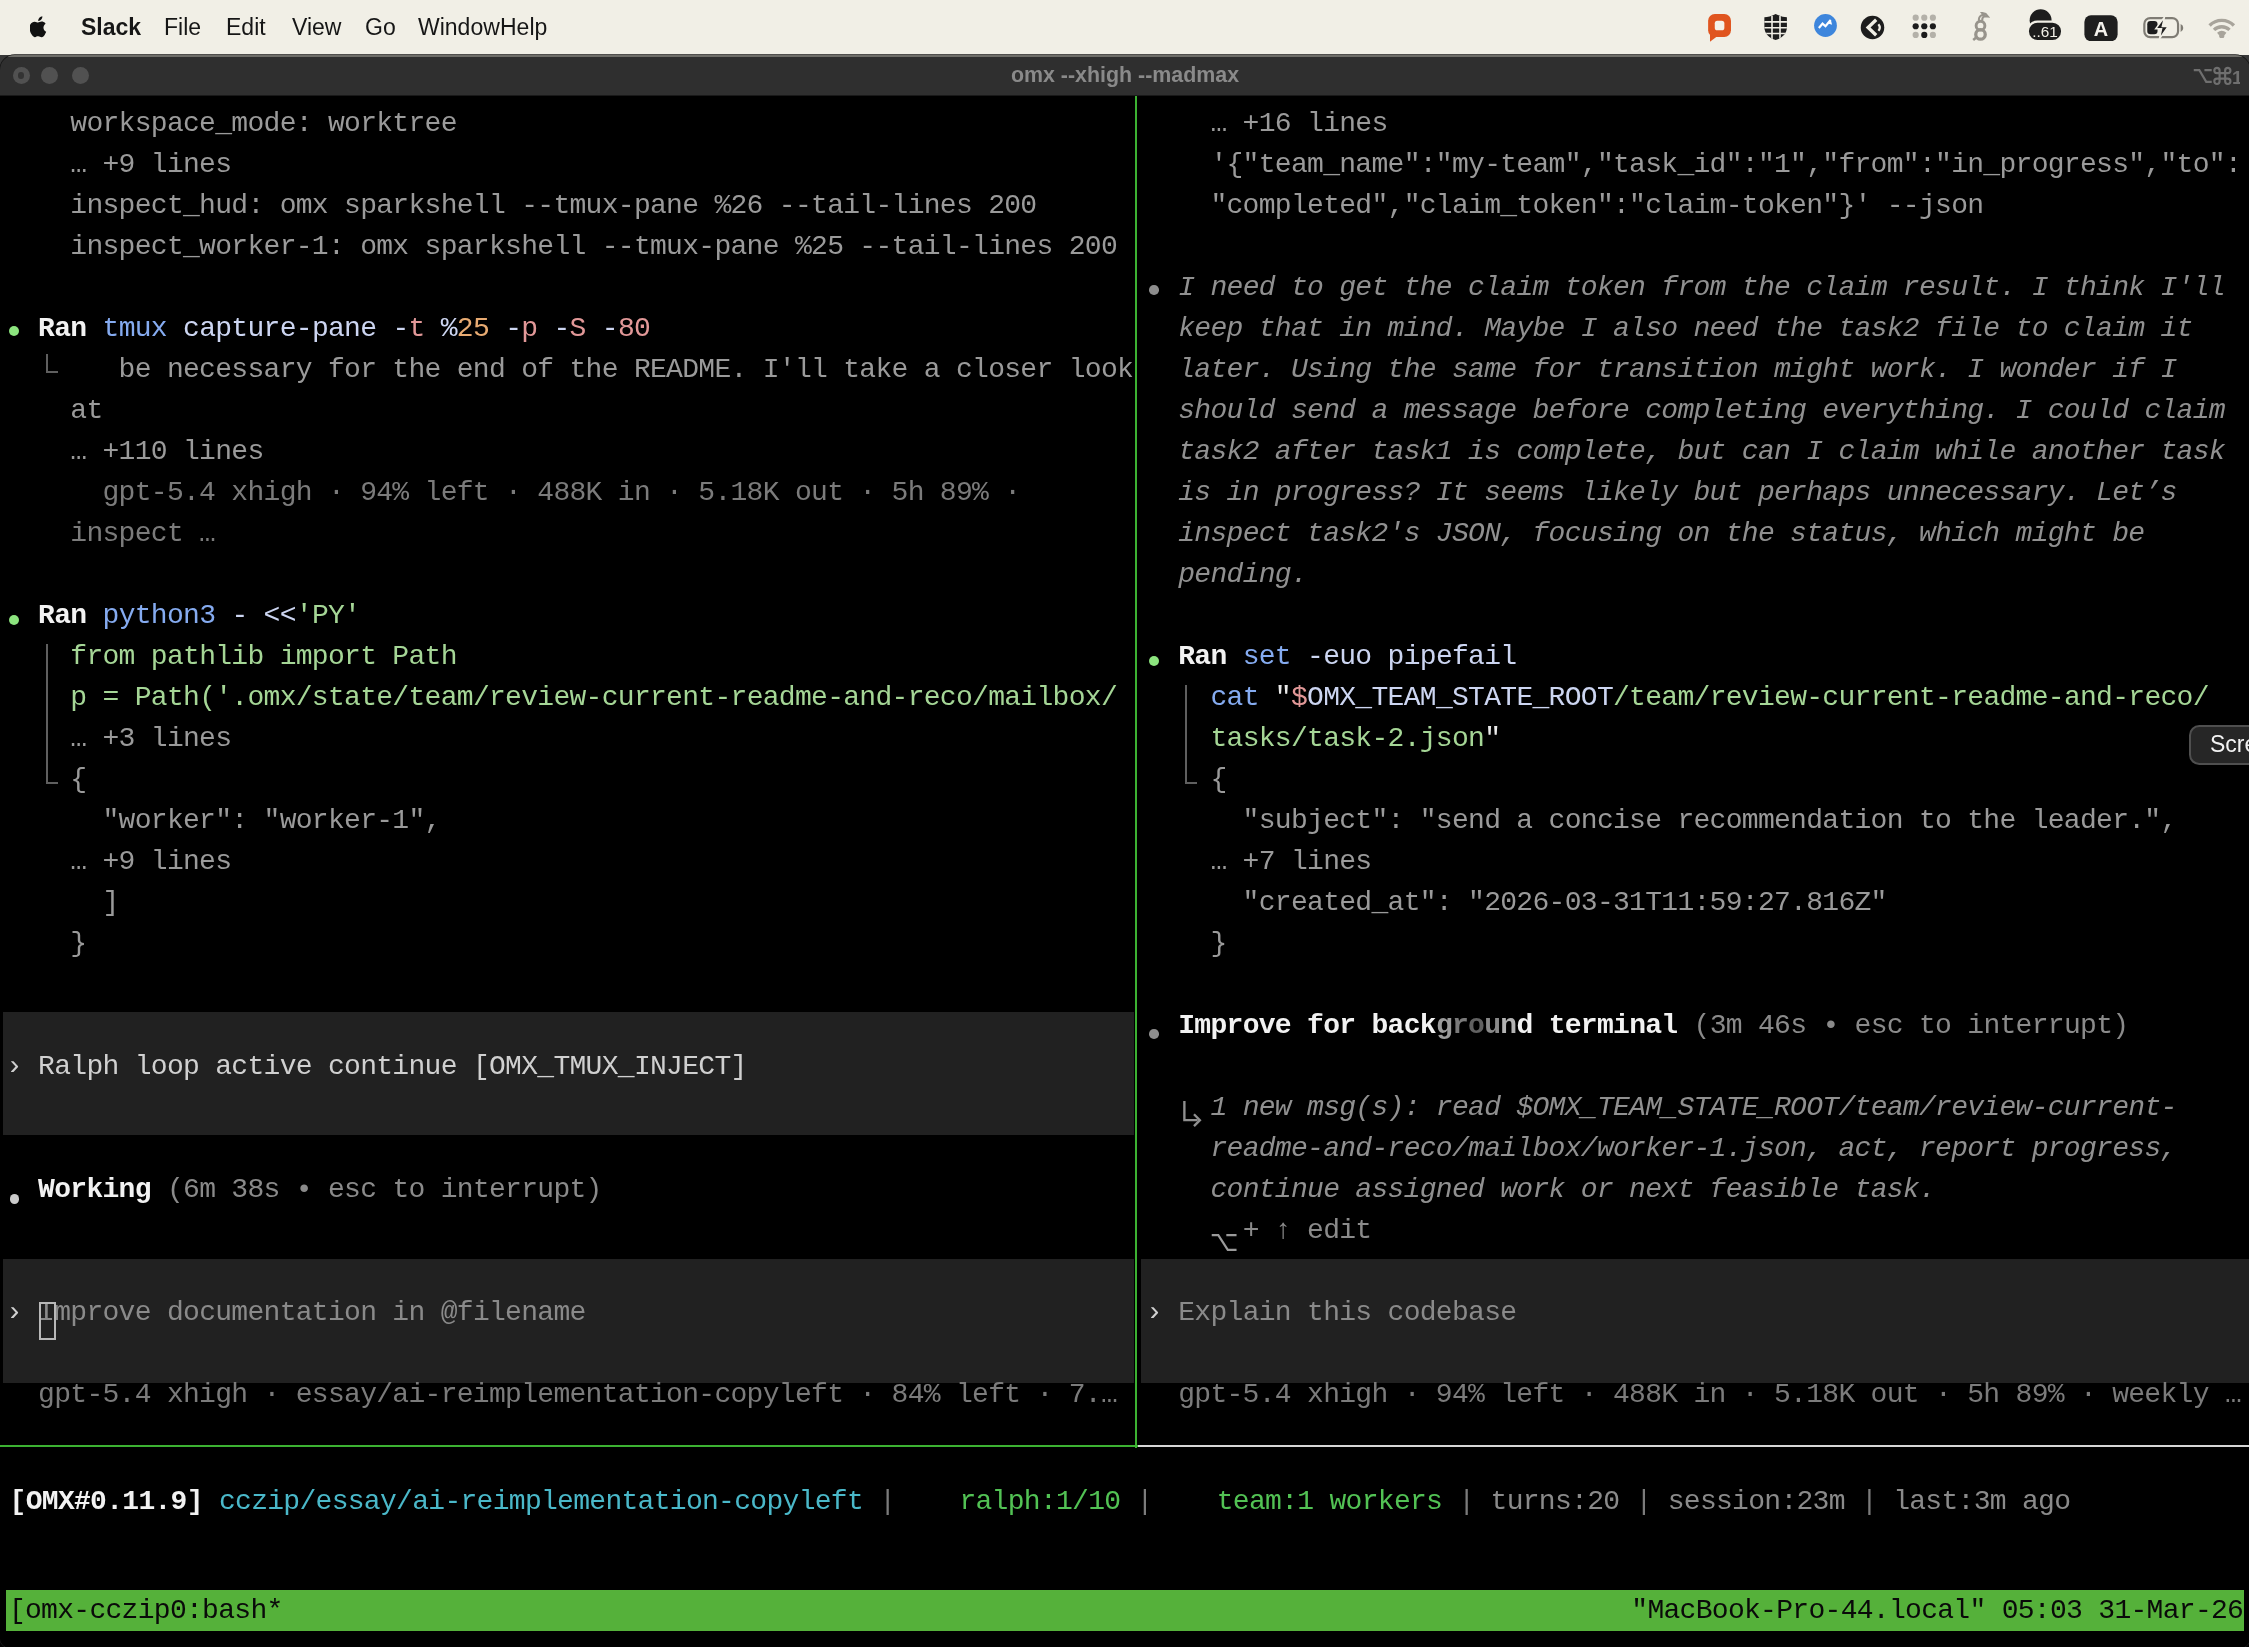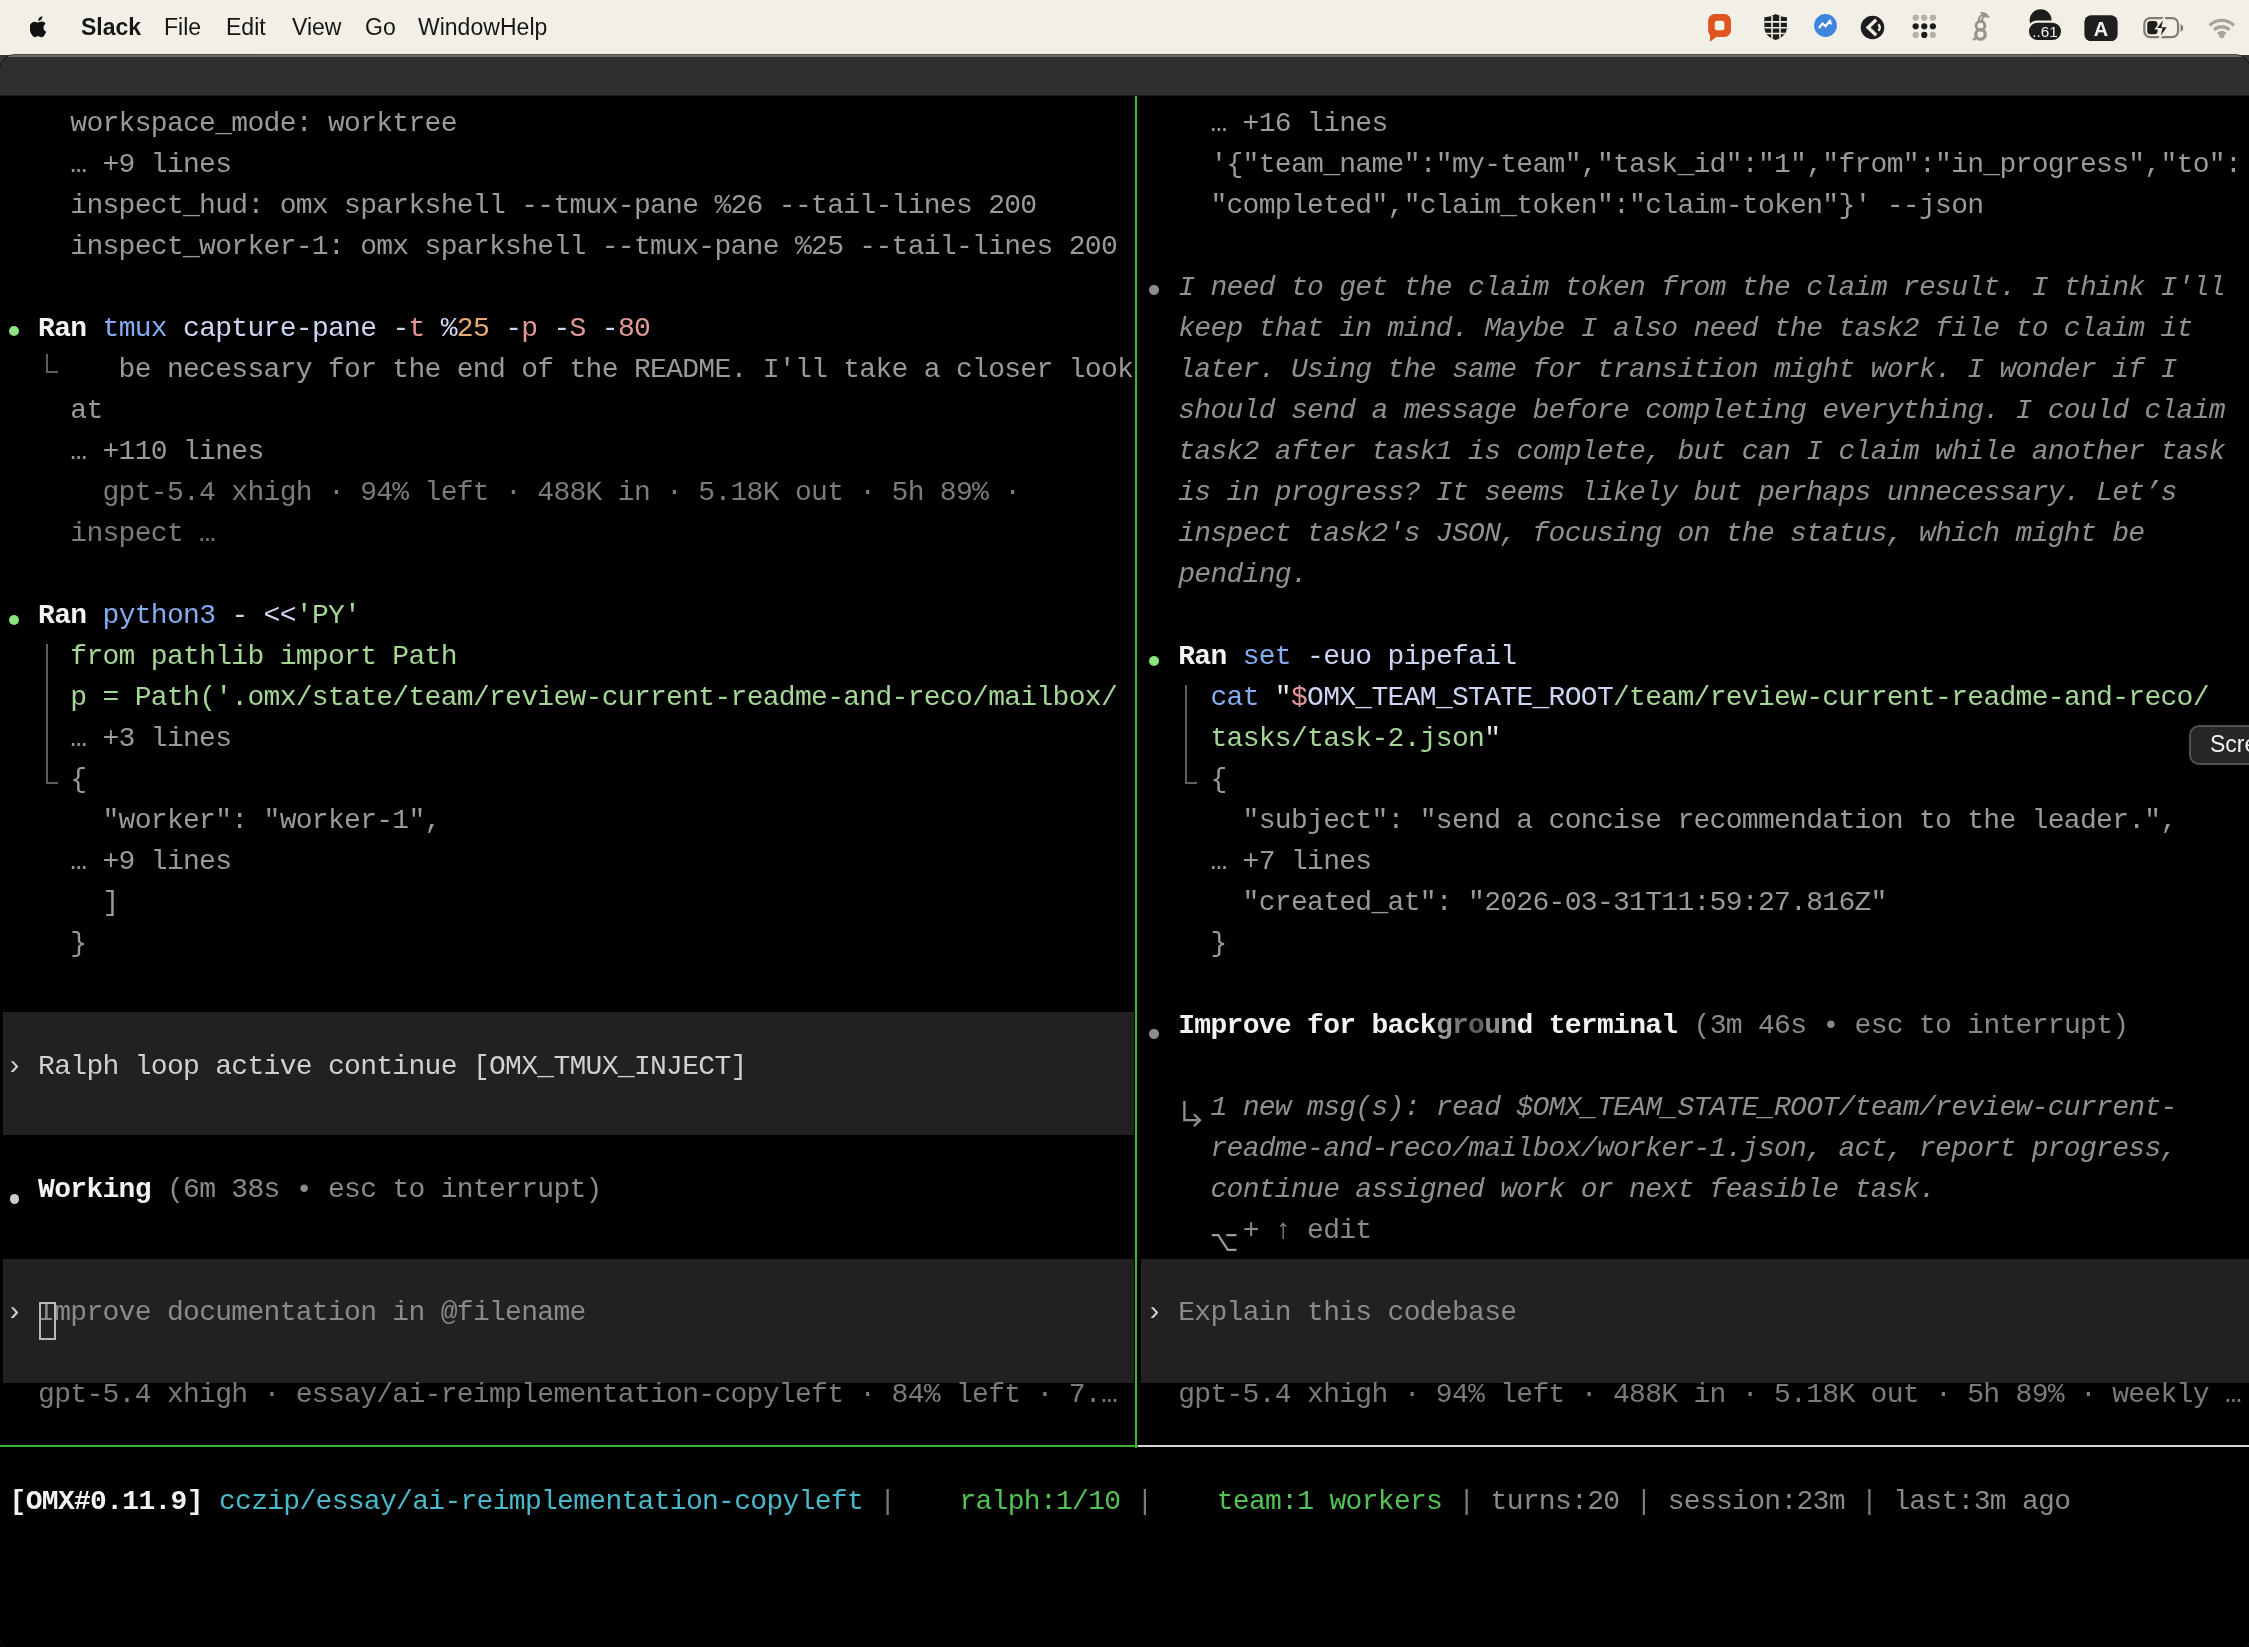--- a/index.html
+++ b/index.html
@@ -121,20 +121,36 @@
 <path d="M9.5 17.5 a15 15 0 0 1 21 0" stroke-width="4.5"></path>
 <path d="M15 23 a8.2 8.2 0 0 1 10 0" stroke-width="4.5"></path>
 </g>
 <circle cx="20" cy="25.5" r="3.6" fill="#a8a49b"></circle>
 </svg>
   </div>
   <div style="position:absolute;left:0;top:55px;width:2250px;height:49px;background:#383838;"></div>
   <div class="window">
     <div class="titlebar"></div>
     <div style="position:absolute;left:0;top:0;width:2250px;height:1.5px;background:#6e6d68;"></div>
+    <div style="position:absolute;left:0;top:0;width:2250px;height:41px;">
+      <div class="title">omx --xhigh --madmax</div>
+      <div class="tl" style="left:12.5px;"></div>
+      <div style="position:absolute; left:17.7px; top:17px; width:6.6px; height:6.6px; border-radius:50%; background:#333;"></div>
+      <div class="tl" style="left:41px;"></div>
+      <div class="tl" style="left:72px;"></div>
+      <svg style="position:absolute; left:2193px; top:11px;" width="47" height="22" viewBox="0 0 64 30">
+        <g stroke="#6f6f6f" stroke-width="3.1" fill="none">
+          <path d="M1 5.5 h7.5 l9.5 16 h7.5 M15.5 5.5 h10"></path>
+          <g transform="translate(28,1.5)">
+            <path d="M8.2 8.2 L8.2 4.6 A3.6 3.6 0 1 0 4.6 8.2 L8.2 8.2 M15.8 8.2 L19.4 8.2 A3.6 3.6 0 1 0 15.8 4.6 L15.8 8.2 M8.2 15.8 L4.6 15.8 A3.6 3.6 0 1 0 8.2 19.4 L8.2 15.8 M15.8 15.8 L15.8 19.4 A3.6 3.6 0 1 0 19.4 15.8 L15.8 15.8 M8.2 8.2 H15.8 V15.8 H8.2 Z" stroke-width="2.9"></path>
+          </g>
+        </g>
+        <text x="53" y="25" font-family="Liberation Sans" font-size="26" font-weight="bold" fill="#6f6f6f">1</text>
+      </svg>
+    </div>
     <div class="term">
       <div class="bx" style="left:3px; top:916px; width:1131px; height:123px;"></div>
       <div class="bx" style="left:3px; top:1163px; width:1131px; height:124px;"></div>
       <div class="bx" style="left:1141px; top:1163px; width:1109px; height:124px;"></div>
       <div class="divider"></div>
       <div class="hlineL"></div>
       <div class="hlineR"></div>
       <div class="pane" id="paneL">
         <pre>    workspace_mode: worktree
     … +9 lines
@@ -216,16 +232,20 @@
       <div class="cursor" style="left:39px; top:1206px; width:17px; height:38px;"></div>
       <div class="bu" style="left:9.2px; top:230px; width:10.3px; height:10.3px; background:#8ce47e;"></div>
       <div class="bu" style="left:9.2px; top:519px; width:10.3px; height:10.3px; background:#8ce47e;"></div>
       <div class="bu" style="left:9.6px; top:1098px; width:9.6px; height:9.6px; background:#cbcbcb;"></div>
       <div class="bu" style="left:1149px; top:189px; width:9.6px; height:9.6px; background:#8d8d8d;"></div>
       <div class="bu" style="left:1149px; top:560px; width:10.3px; height:10.3px; background:#8ce47e;"></div>
       <div class="bu" style="left:1149px; top:933px; width:9.6px; height:9.6px; background:#8d8d8d;"></div>
       <div class="hud">
         <pre><span class="wb">[OMX#0.11.9]</span> <span class="cy">cczip/essay/ai-reimplementation-copyleft</span> <span class="dim">|</span> <span class="sg">ralph:1/10</span> <span class="dim">|</span> <span class="sg">team:1 workers</span> <span class="dim">|</span> <span class="g2">turns:20</span> <span class="dim">|</span> <span class="g2">session:23m</span> <span class="dim">|</span> <span class="g2">last:3m ago</span></pre>
       </div>
+      <div class="tmuxbar">
+        <pre style="position:absolute; left:3px; top:0;">[omx-cczip0:bash*</pre>
+        <pre style="position:absolute; right:0.7px; top:0;">"MacBook-Pro-44.local" 05:03 31-Mar-26</pre>
+      </div>
       <div class="scre">Scre</div>
     </div>
   </div>
 
 
 </body></html>

